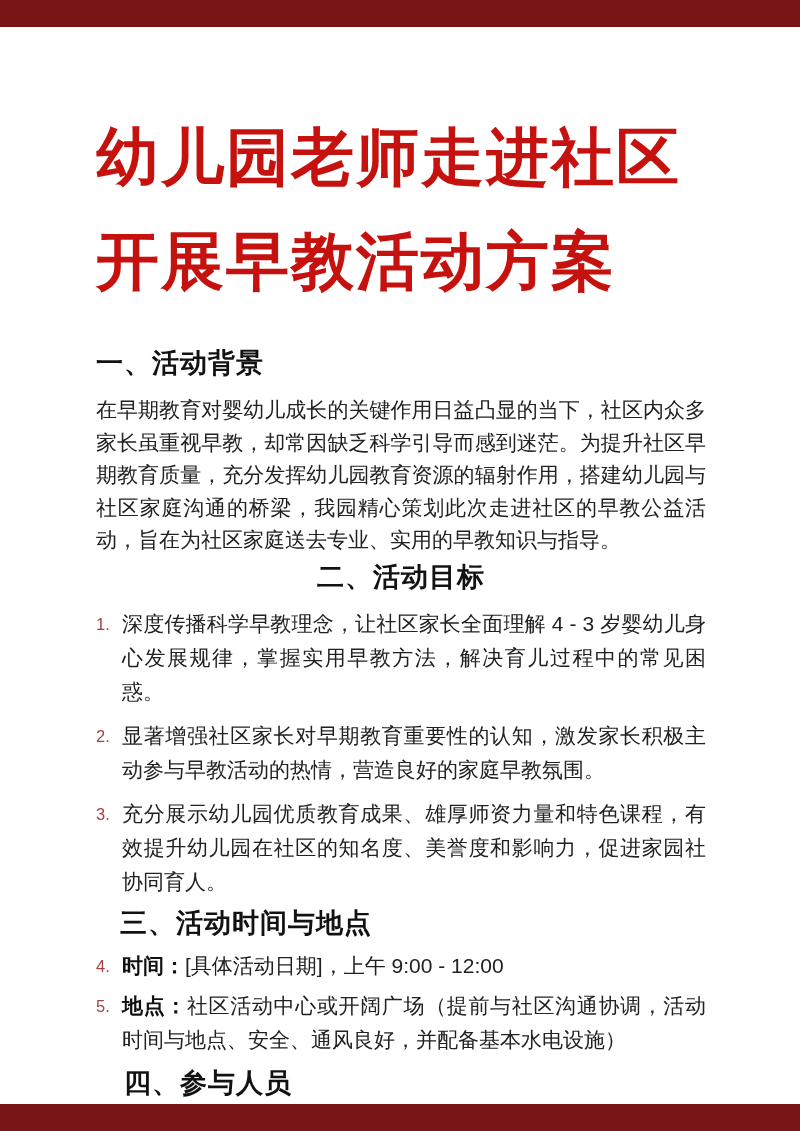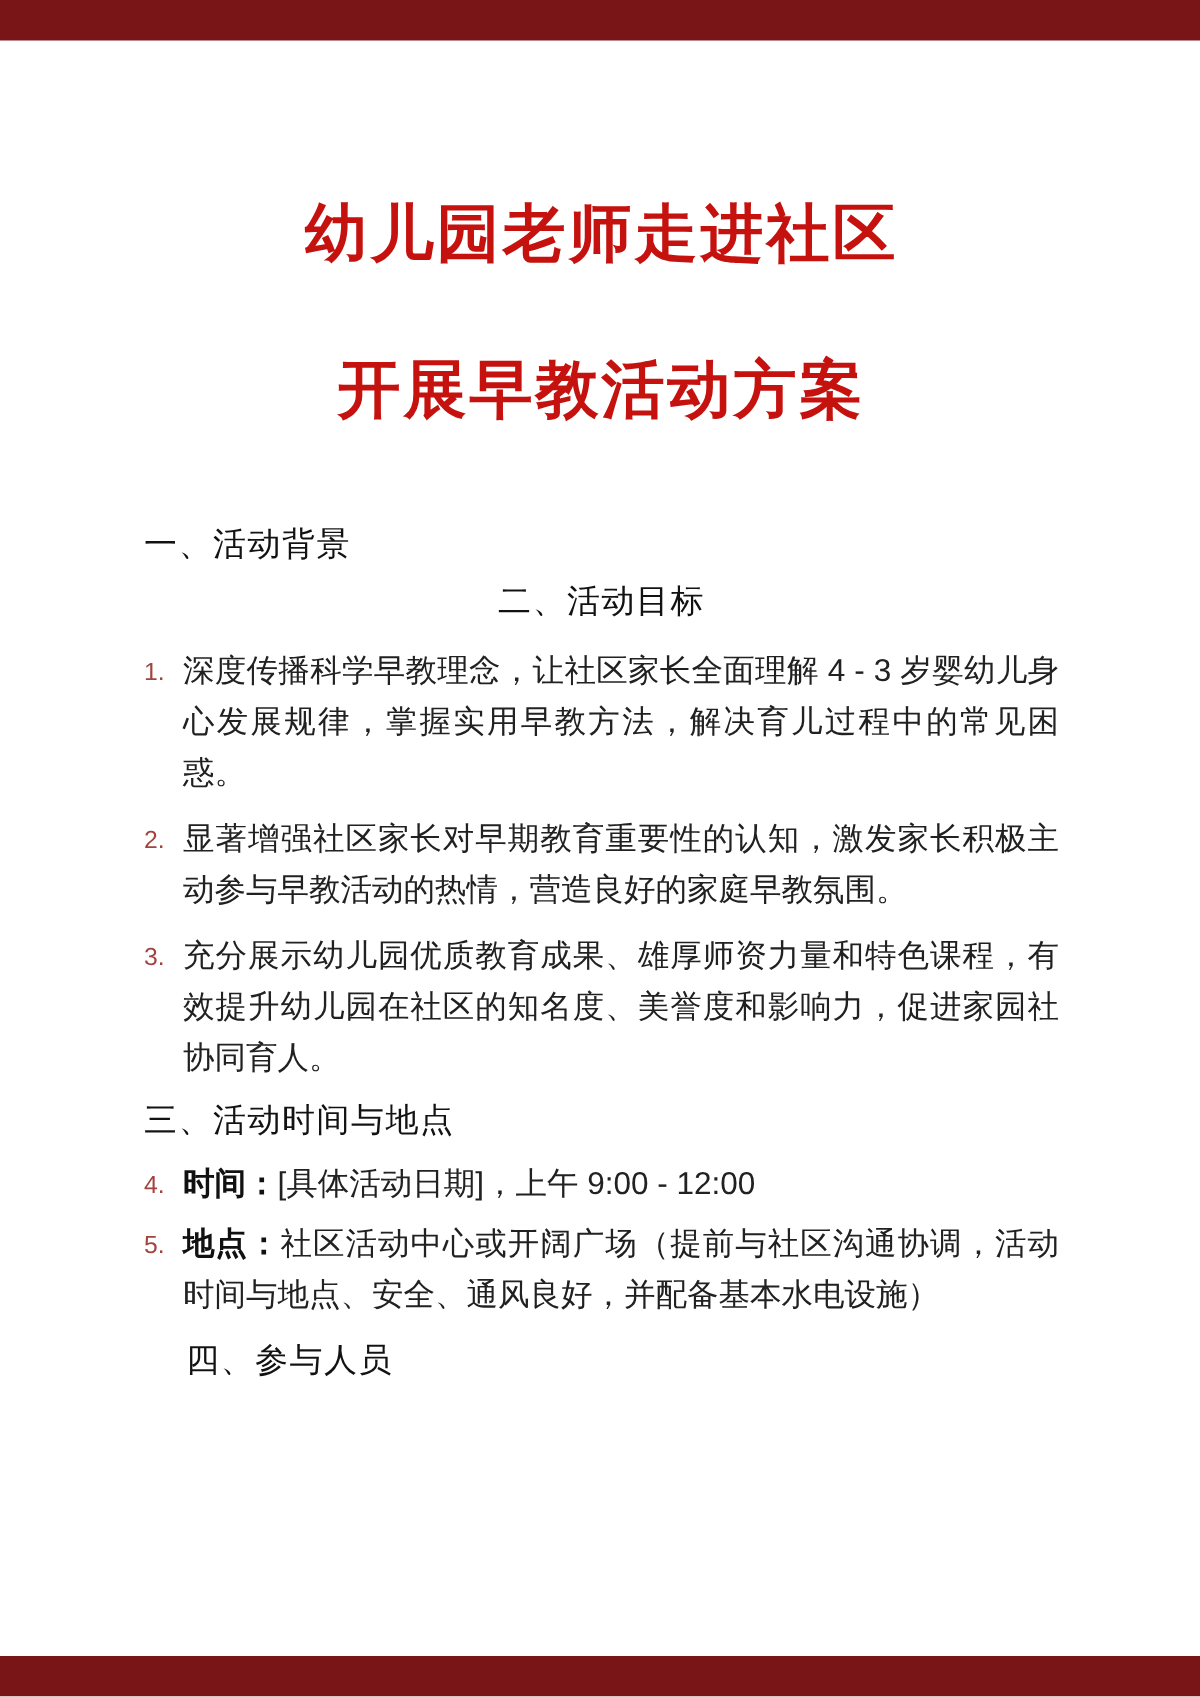--- a/index.html
+++ b/index.html
@@ -17,40 +17,39 @@
   .bar.top { top: 0; }
   .bar.bottom { bottom: 0; }
 
   .content {
     position: absolute; top: 27px; left: 0; right: 0;
     padding: 0 94px 0 96px;
   }
 
   h1.poster-title {
     margin: 78px 0 0 0;
-    text-align: center;
-    font-size: 42px;
+    text-align: left;
+    font-size: 63px;
     line-height: 104px;
     letter-spacing: 2px;
     font-weight: 800;
     color: var(--title_color, #c5120f);
-    font-family: Liberation Serif, serif;
   }
 
   h2.sec-heading {
     margin: 0;
-    font-size: 22px;
+    font-size: 27px;
     line-height: 36px;
-    font-weight: 400;
+    font-weight: 700;
     color: var(--heading_color, #121212);
     letter-spacing: 1px;
   }
   h2.h-bg     { margin-top: 32px; }
   h2.h-goals  { margin-top: 2px; text-align: center; }
-  h2.h-time   { margin-top: 6px; }
+  h2.h-time   { margin-top: 6px; margin-left: 24px; }
   h2.h-people { margin-top: 8px; margin-left: 28px; }
 
   p.para {
     margin: 13px 0 0 0;
     font-size: 21px;
     line-height: 32.5px;
     color: var(--text_color, #212121);
     text-align: justify;
   }
 
@@ -86,20 +85,21 @@
 <body>
 
 <div class="bar top"></div>
 
 <div class="content">
 
   <h1 class="poster-title"><span>幼儿园老师走进社区</span><br><span>开展早教活动方案</span></h1>
 
   <h2 class="sec-heading h-bg">一、活动背景</h2>
 
+  <p class="para">在早期教育对婴幼儿成长的关键作用日益凸显的当下，社区内众多家长虽重视早教，却常因缺乏科学引导而感到迷茫。为提升社区早期教育质量，充分发挥幼儿园教育资源的辐射作用，搭建幼儿园与社区家庭沟通的桥梁，我园精心策划此次走进社区的早教公益活动，旨在为社区家庭送去专业、实用的早教知识与指导。</p>
 
   <h2 class="sec-heading h-goals">二、活动目标</h2>
 
   <div class="item">
     <span class="num">1.</span>
     <span class="itext">深度传播科学早教理念，让社区家长全面理解 4 - 3 岁婴幼儿身心发展规律，掌握实用早教方法，解决育儿过程中的常见困惑。</span>
   </div>
   <div class="item">
     <span class="num">2.</span>
     <span class="itext">显著增强社区家长对早期教育重要性的认知，激发家长积极主动参与早教活动的热情，营造良好的家庭早教氛围。</span>

